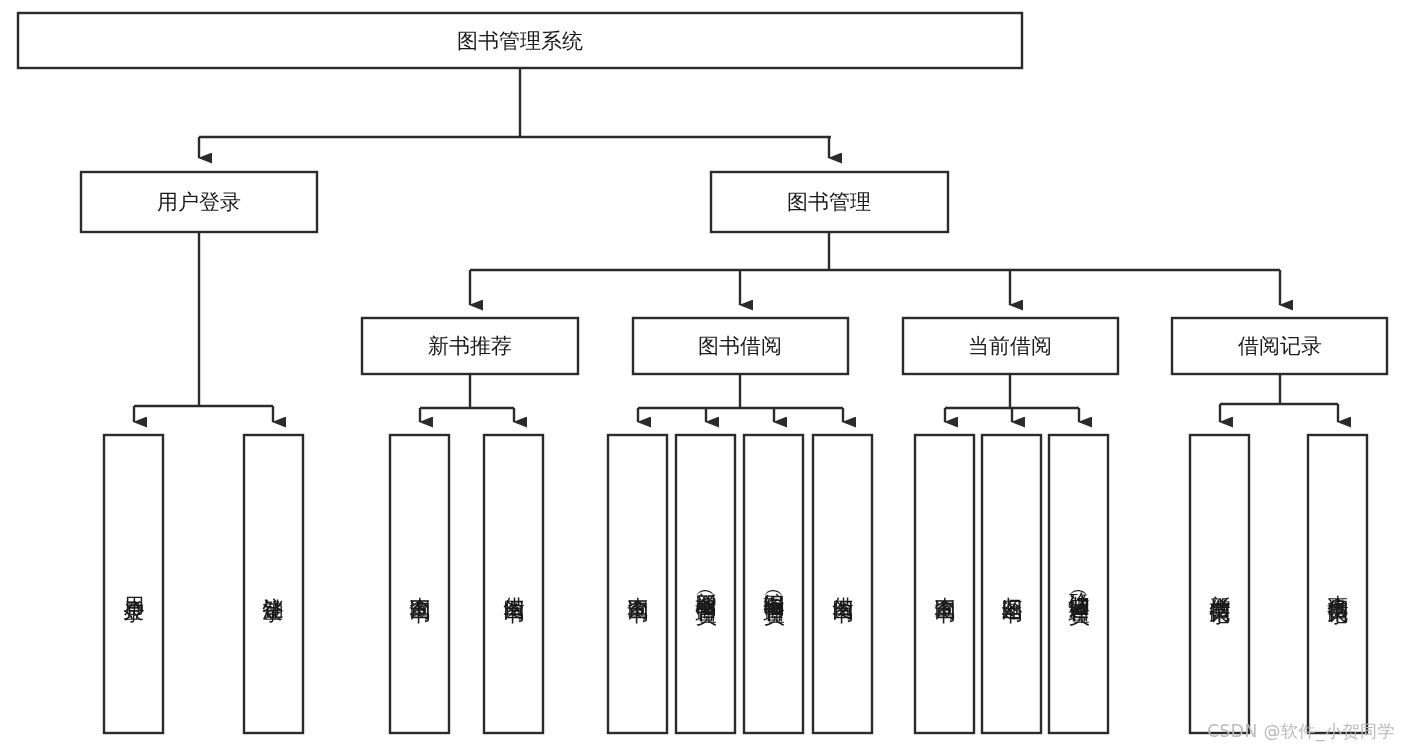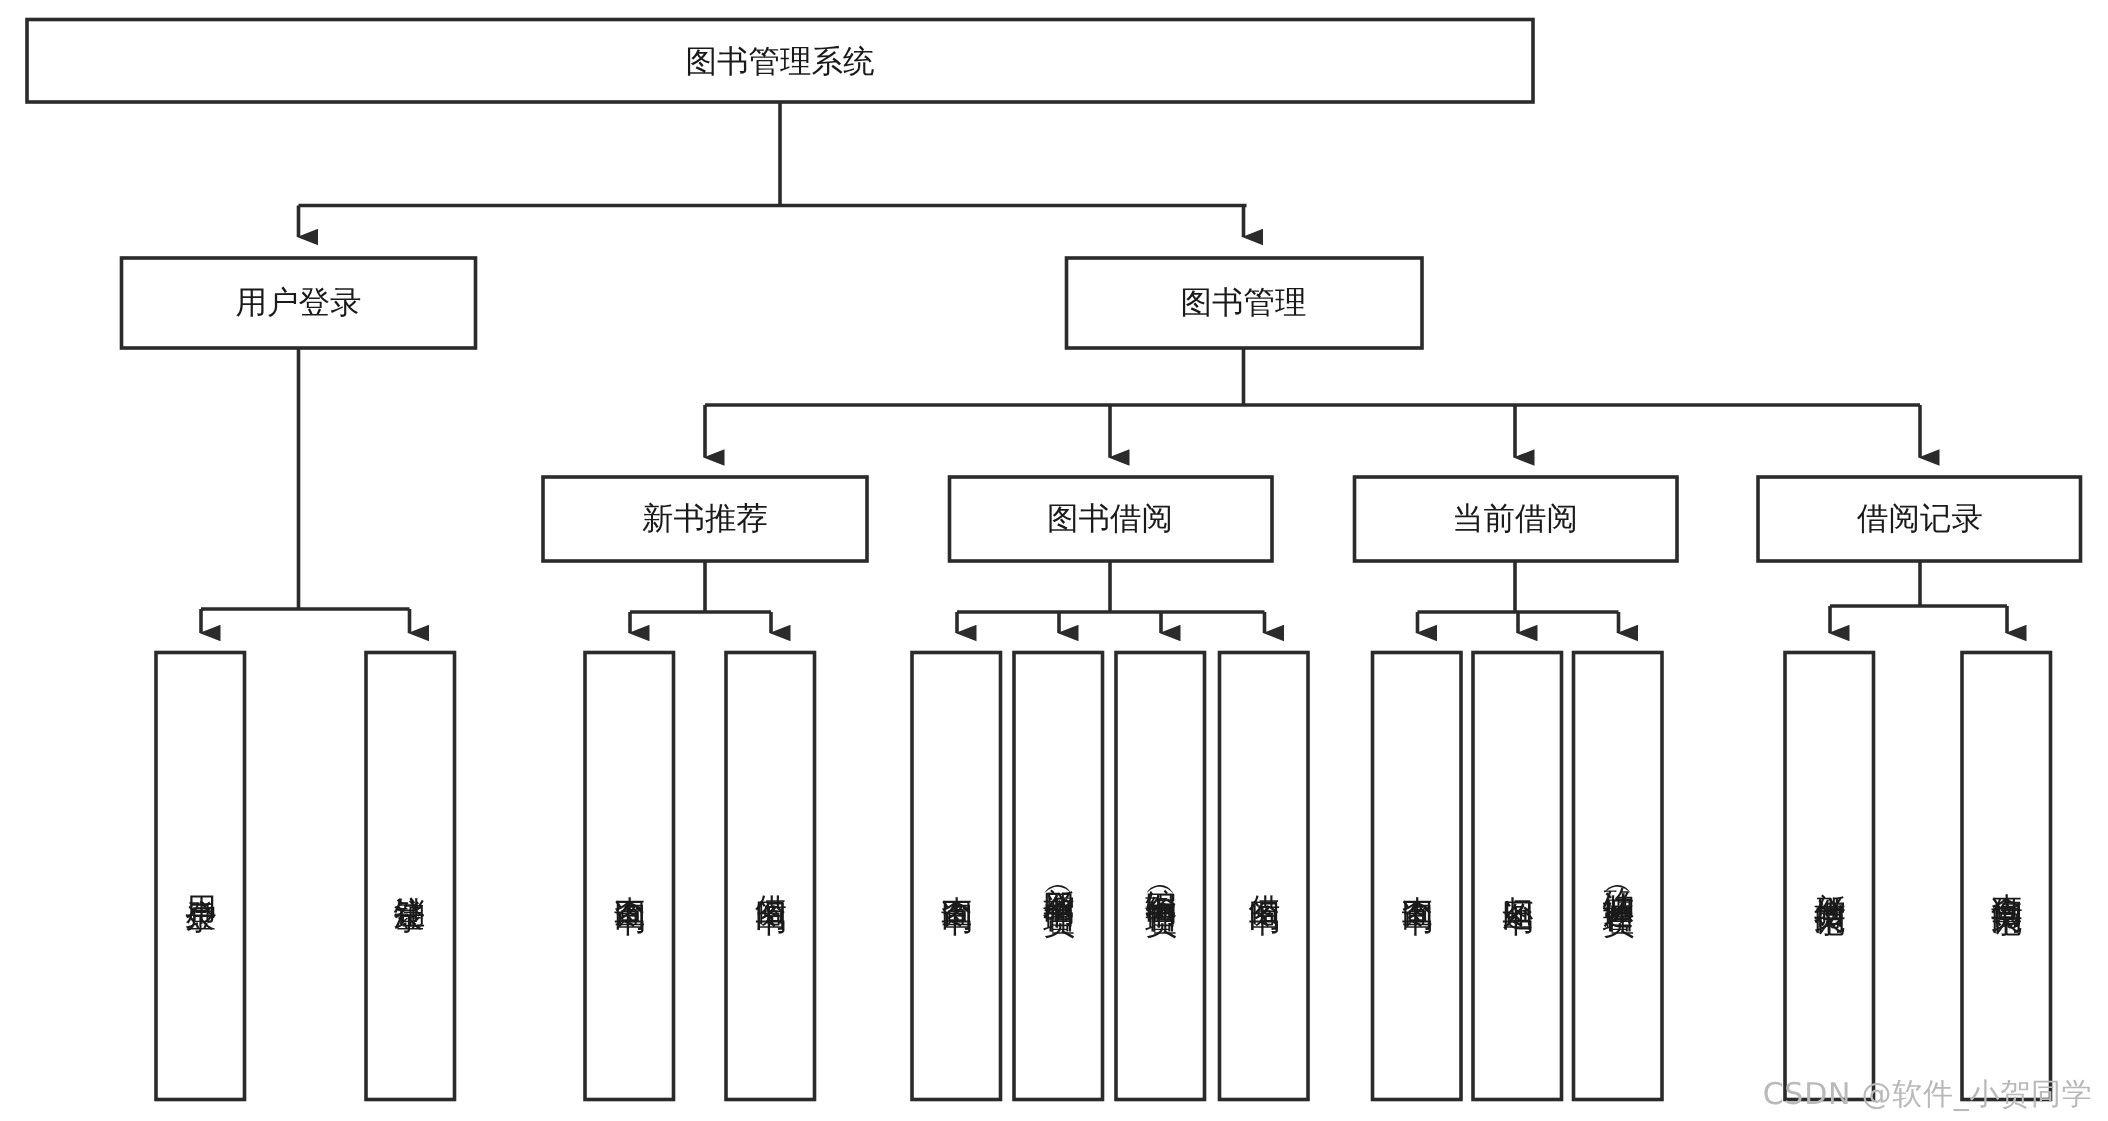--- a/index.html
+++ b/index.html
@@ -48,21 +48,21 @@
     fill: none;
   }
   .arrow-head {
     fill: #2b2b2b;
   }
   .watermark {
     position: absolute;
     right: 10px;
     bottom: 4px;
     font-family: "DejaVu Sans", "Liberation Sans", sans-serif;
-    font-size: 20px;
+    font-size: 17px;
     color: #b9b9b9;
     white-space: nowrap;
     letter-spacing: 0.5px;
   }
 </style>
 </head>
 <body>
 
 <svg id="diagram" viewBox="0 0 1405 747">
   <defs>

